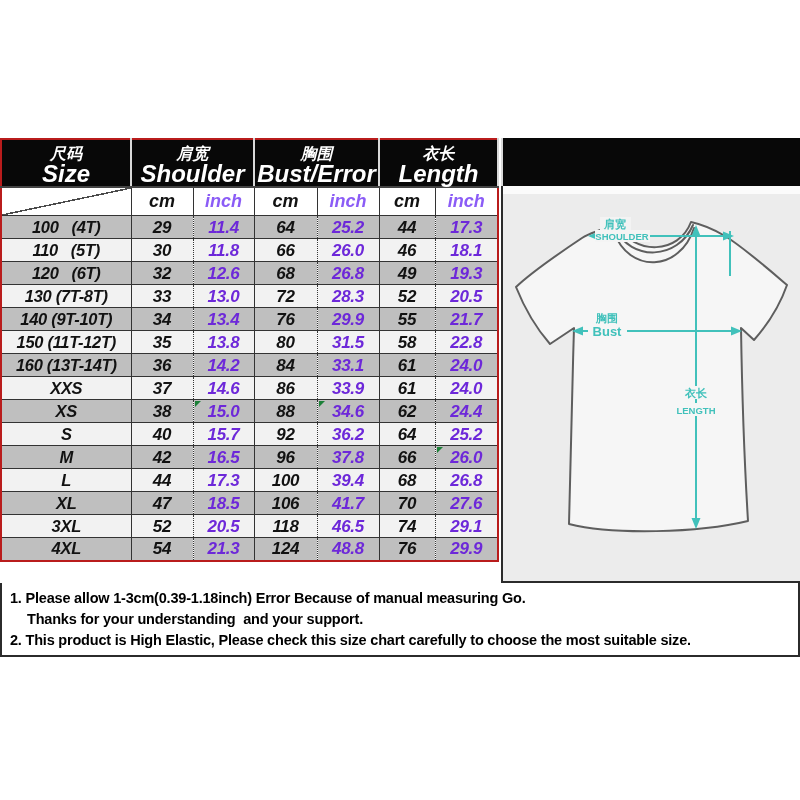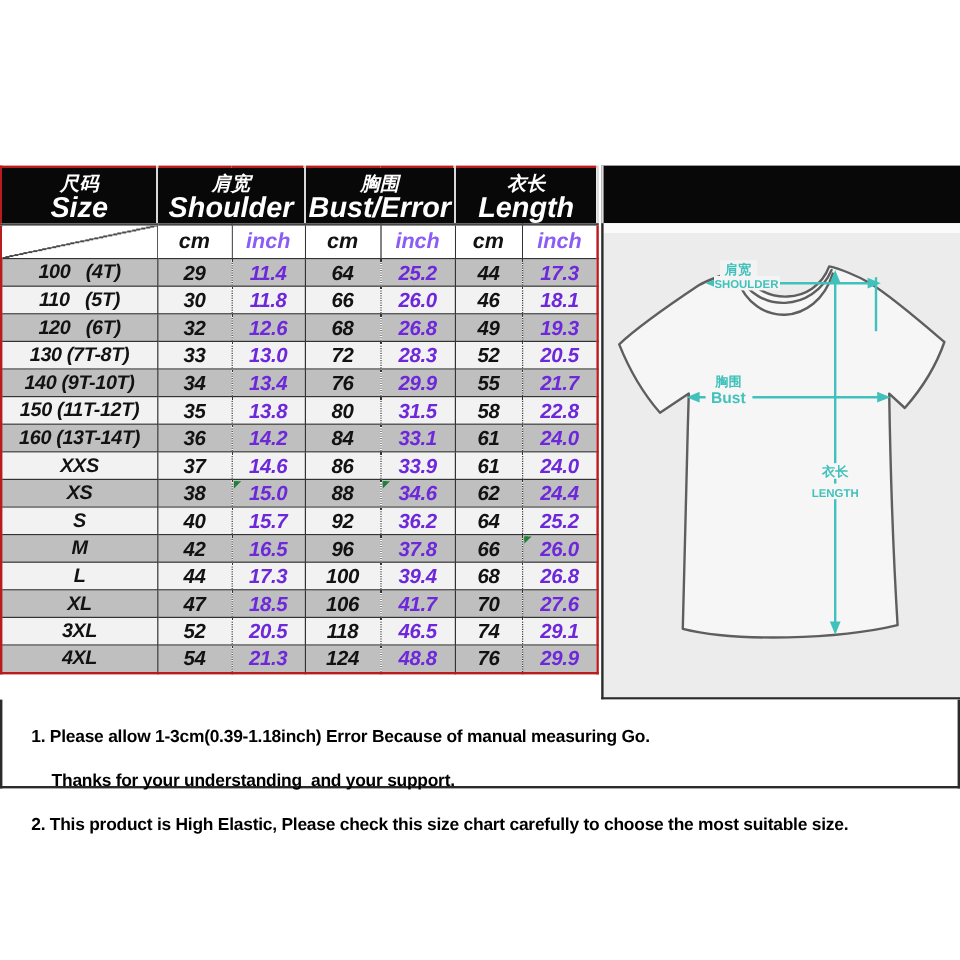--- a/index.html
+++ b/index.html
@@ -37,21 +37,21 @@
 
   
   .shirt-area{position:absolute;left:501px;top:186px;width:299px;height:397px;box-sizing:border-box;
               border-left:2px solid #2b2b2b;border-bottom:2px solid #2b2b2b;
               background:linear-gradient(#fbfbfb 0,#fbfbfb 8px,#ececec 8px);}
   .shirt-area svg{display:block;}
 
   
   .notes{position:absolute;left:0;top:583px;width:800px;height:74px;box-sizing:border-box;
          border:2px solid #2b2b2b;border-top:none;background:#fff;padding:5px 8px 0 8px;}
-  .notes p{margin:16px;font-size:14.5px;font-weight:bold;color:#000;line-height:21px;
+  .notes p{margin:0;font-size:14.5px;font-weight:bold;color:#000;line-height:21px;
            white-space:pre-wrap;letter-spacing:-0.2px;}
   .notes p.indent{padding-left:17px;}
 </style>
 </head>
 <body>
 
 <div class="canvas">
 
   <div class="hdr-ext"></div>
 

